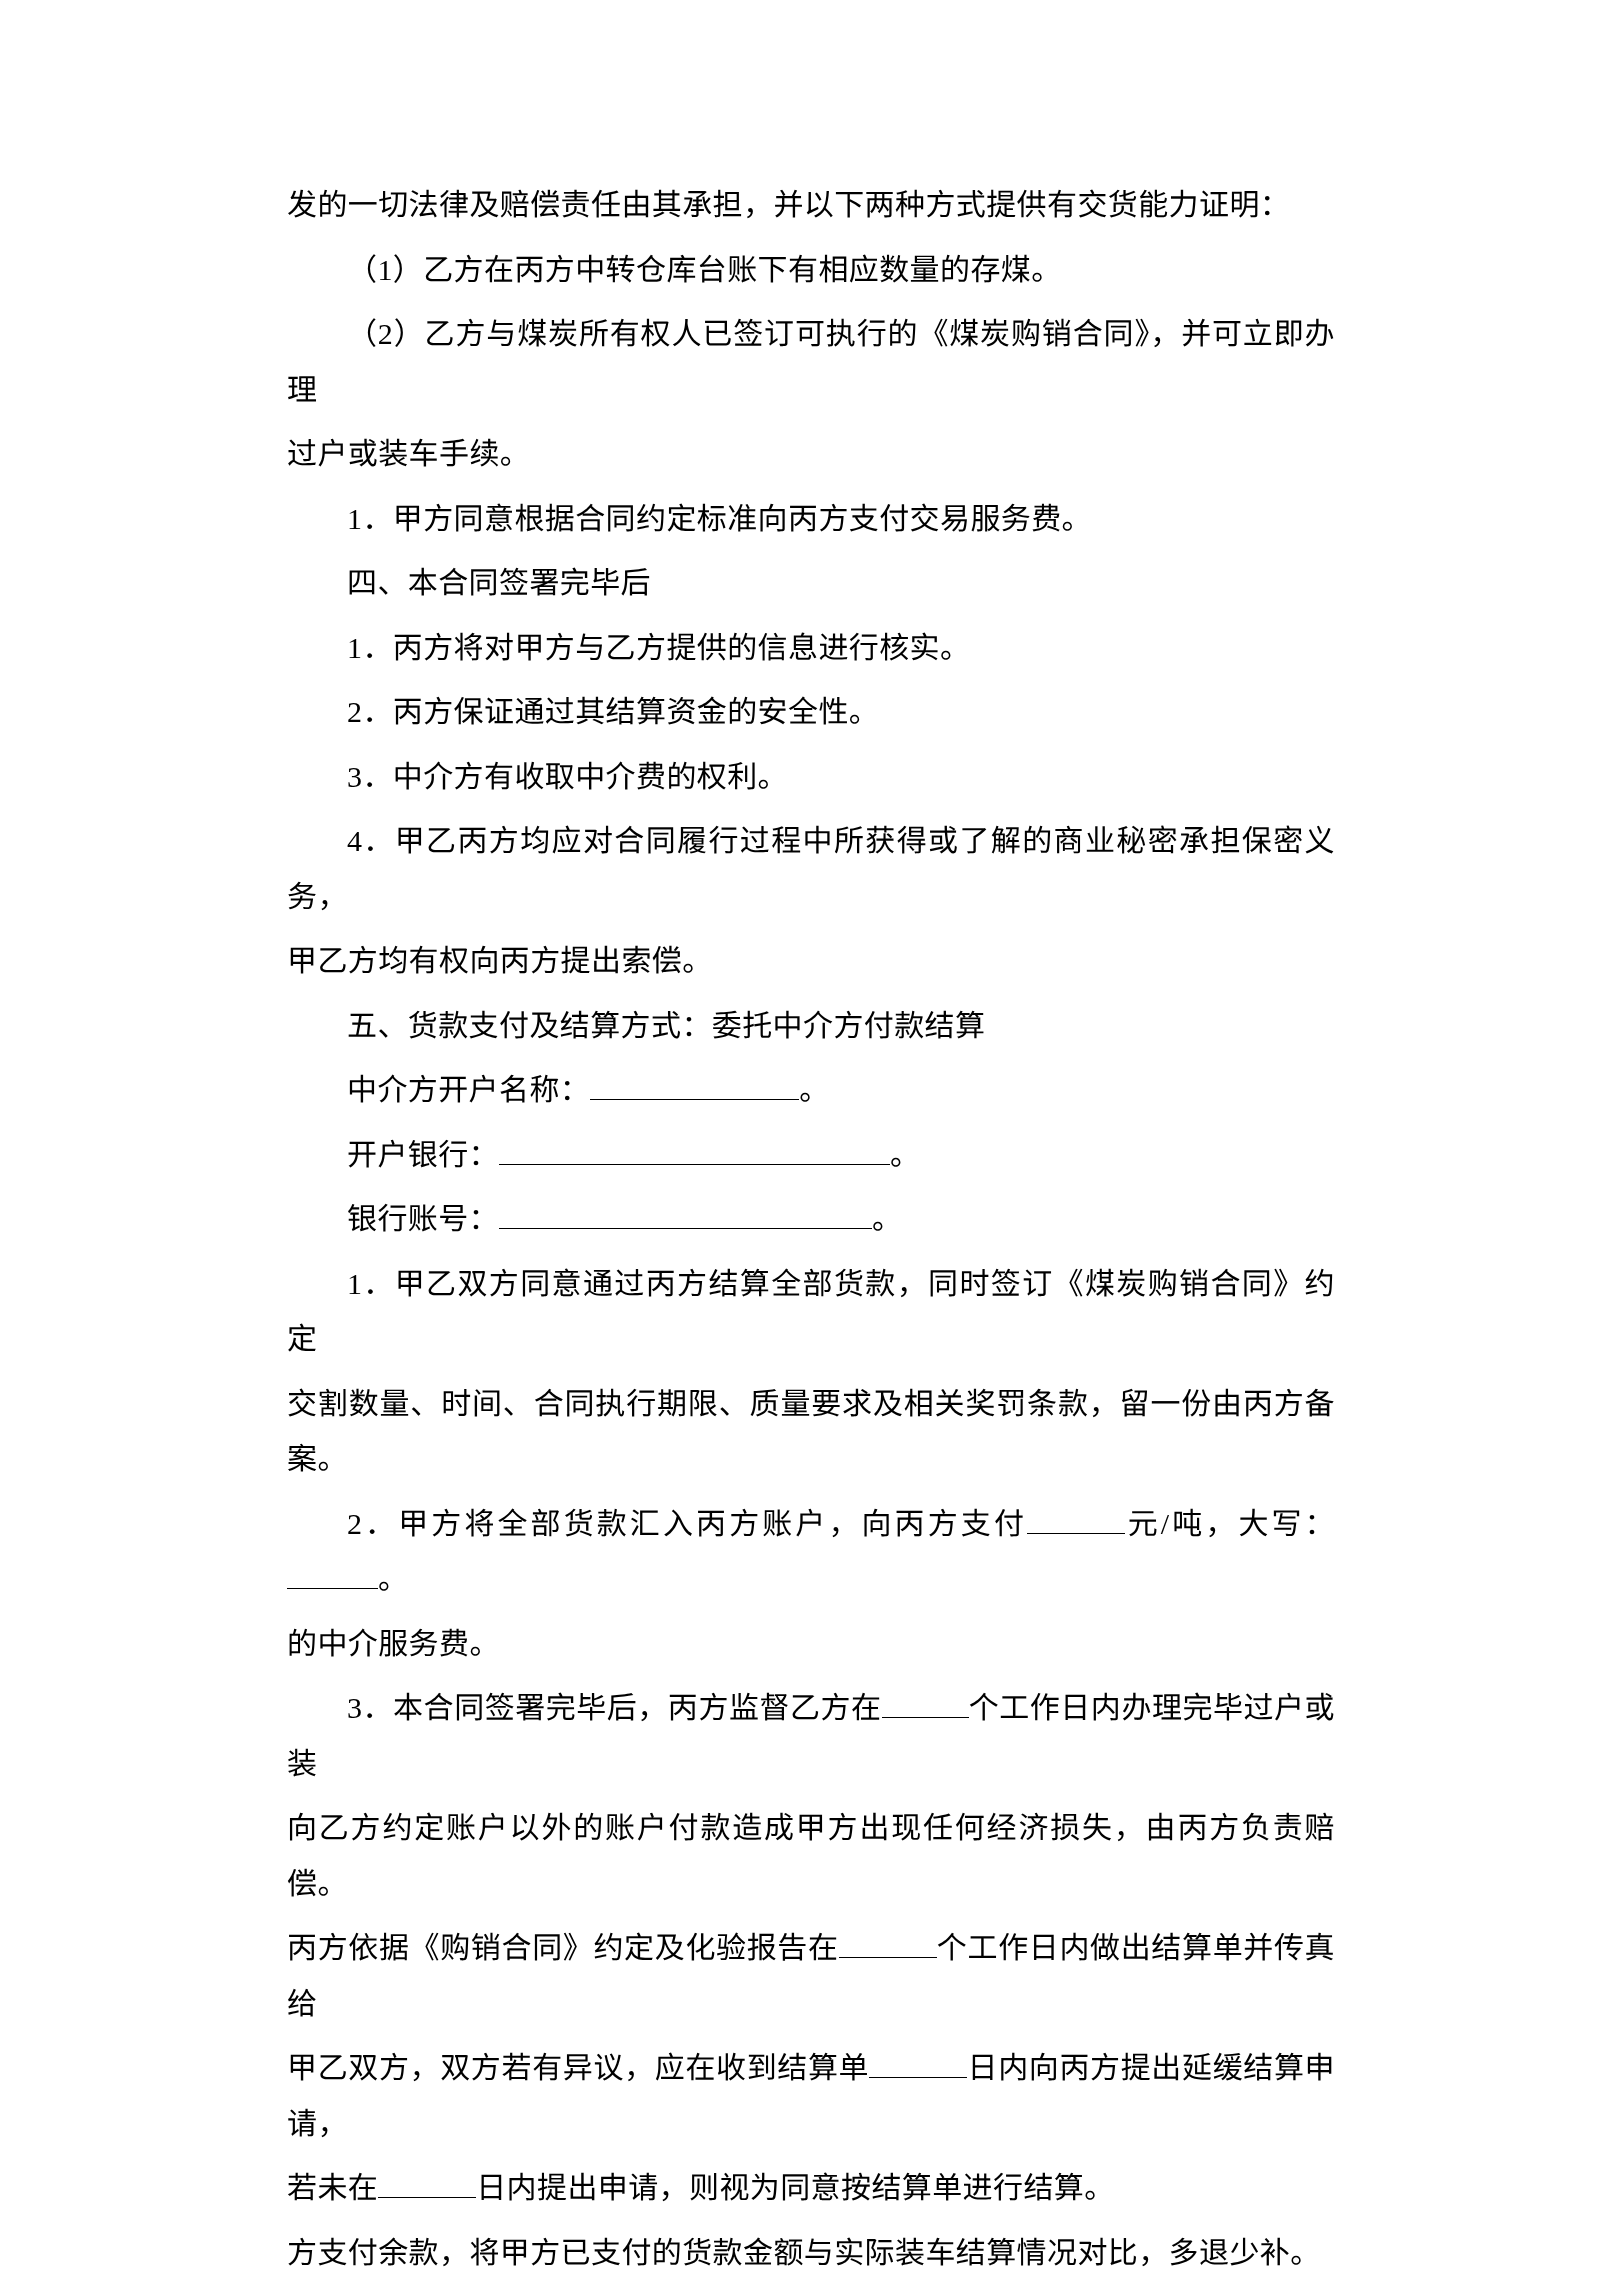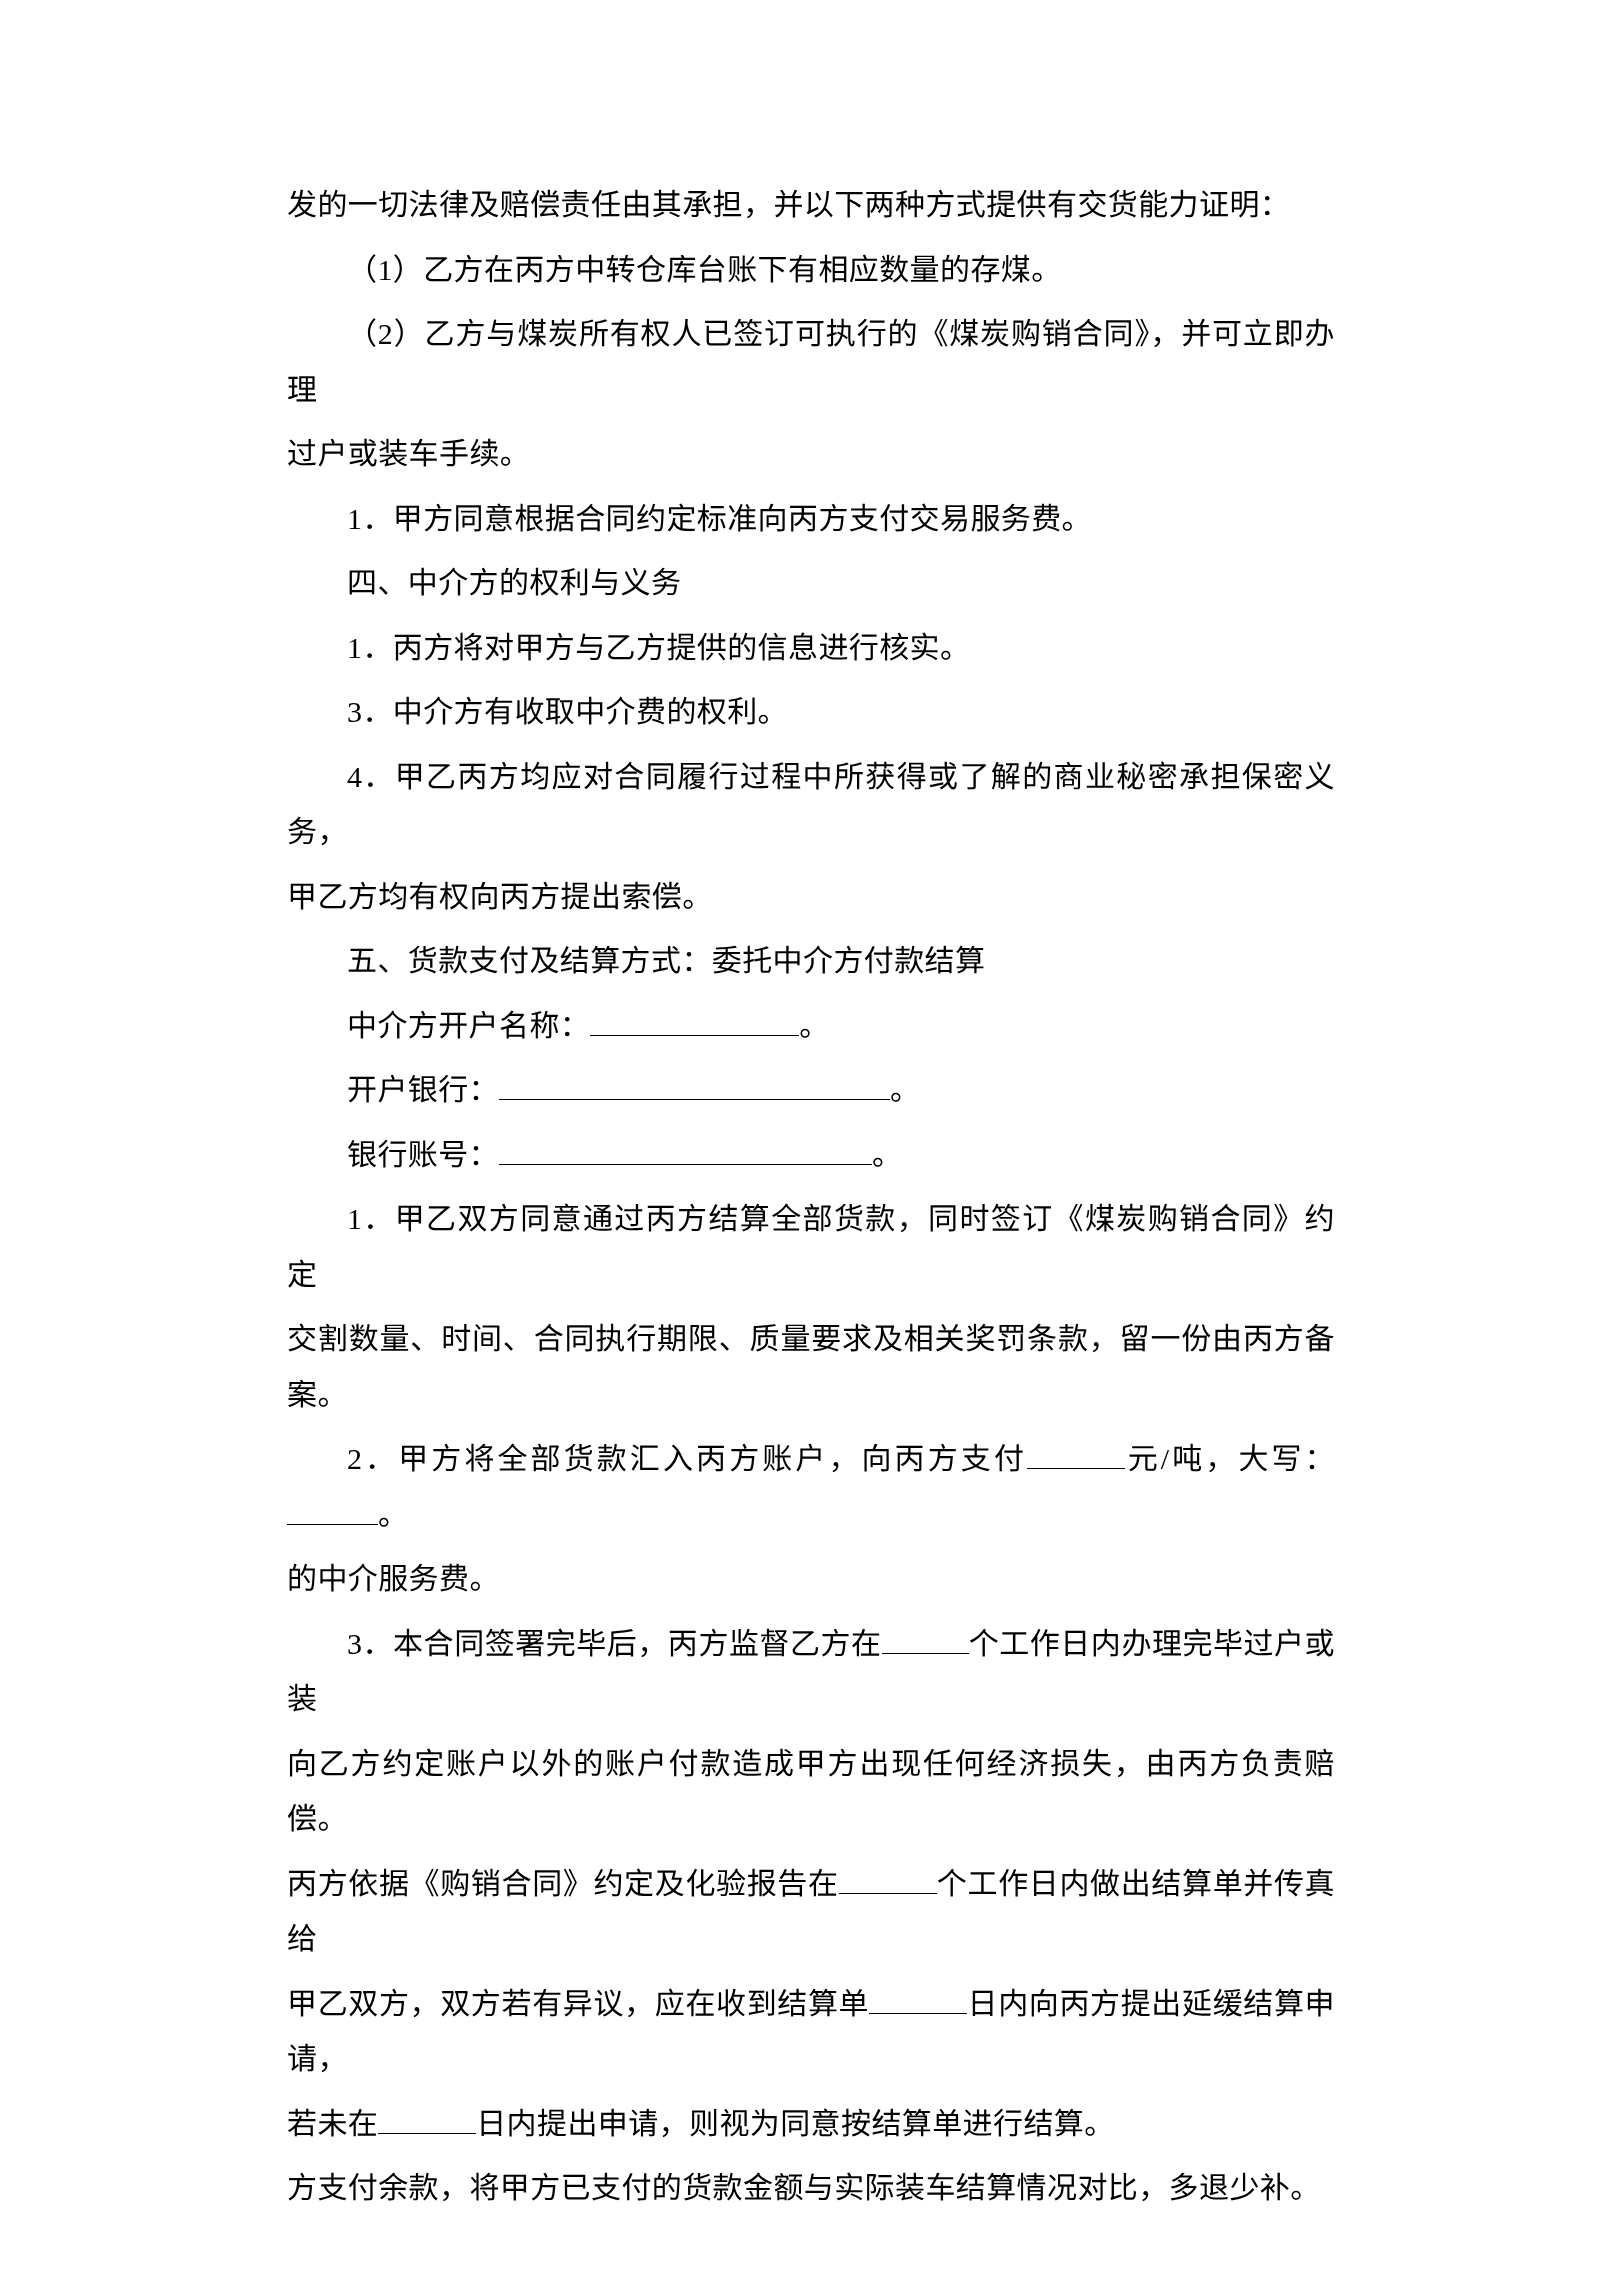--- a/index.html
+++ b/index.html
@@ -47,22 +47,23 @@
 <body>
 
 <div class="page">
   <div class="doc-body">
     <div id="intro-paragraphs">
         <p class="noindent">发的一切法律及赔偿责任由其承担，并以下两种方式提供有交货能力证明：</p>
         <p class="indent">（1）乙方在丙方中转仓库台账下有相应数量的存煤。</p>
         <p class="indent">（2）乙方与煤炭所有权人已签订可执行的《煤炭购销合同》，并可立即办理</p>
         <p class="noindent">过户或装车手续。</p>
         <p class="indent">1．甲方同意根据合同约定标准向丙方支付交易服务费。</p>
-        <p class="indent">四、中介方的权利与义务</p>
+        <p class="indent">四、本合同签署完毕后</p>
         <p class="indent">1．丙方将对甲方与乙方提供的信息进行核实。</p>
+        <p class="indent">2．丙方保证通过其结算资金的安全性。</p>
         <p class="indent">3．中介方有收取中介费的权利。</p>
         <p class="indent">4．甲乙丙方均应对合同履行过程中所获得或了解的商业秘密承担保密义务，</p>
         <p class="noindent">甲乙方均有权向丙方提出索偿。</p>
         <p class="indent">五、货款支付及结算方式：委托中介方付款结算</p>
       </div>
     <div id="bank-fields-block">
         <p class="indent"><span>中介方开户名称：</span><span class="blank" style="width: 209px;"></span><span>。</span></p>
         <p class="indent"><span>开户银行：</span><span class="blank" style="width: 391px;"></span><span>。</span></p>
         <p class="indent"><span>银行账号：</span><span class="blank" style="width: 373px;"></span><span>。</span></p>
       </div>

